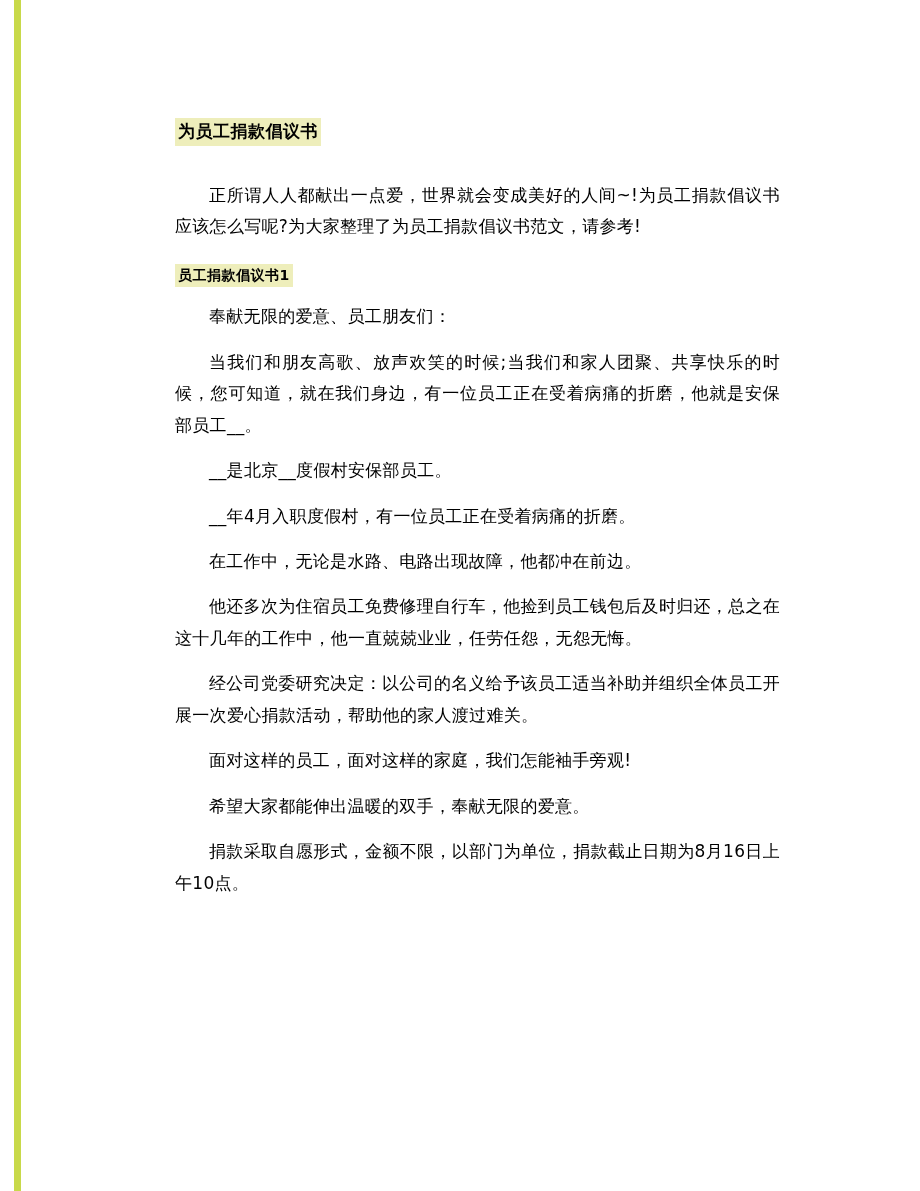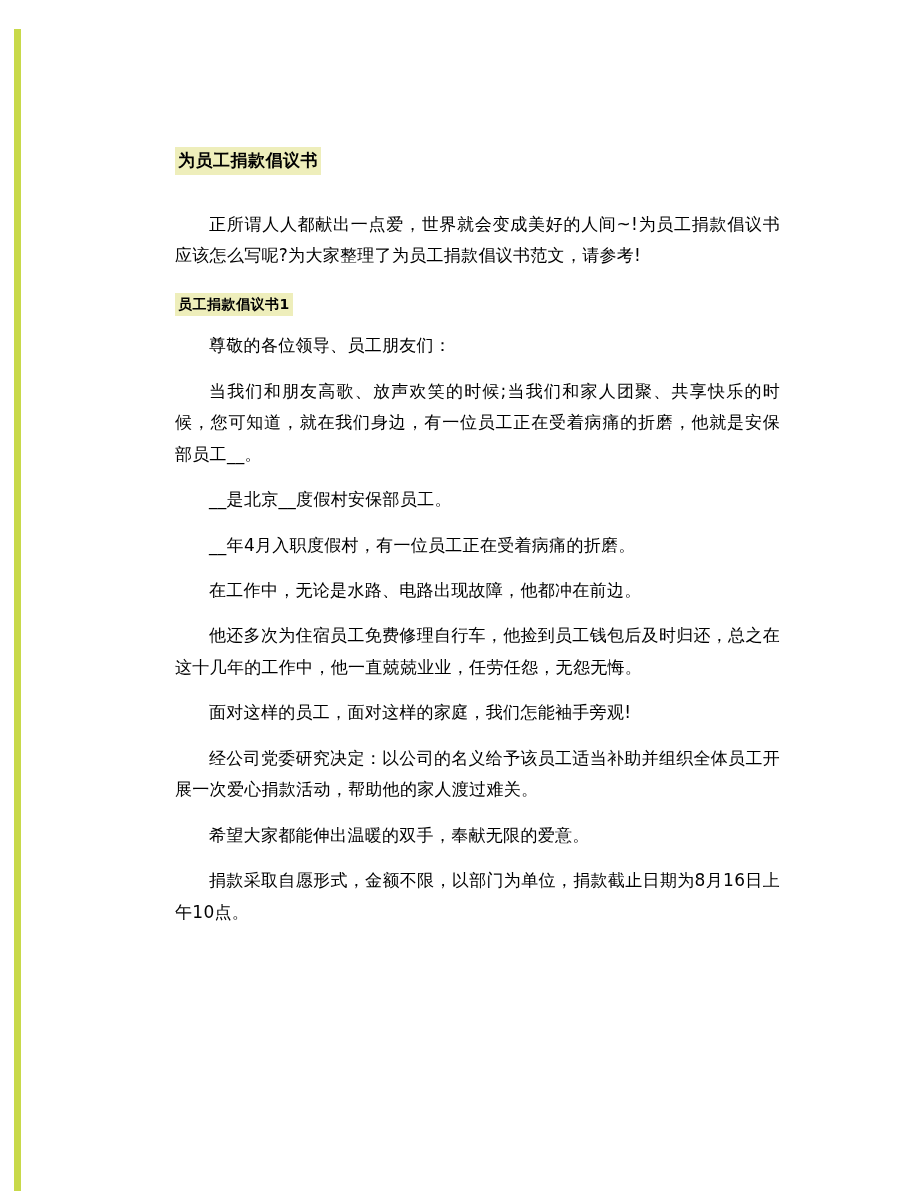--- a/index.html
+++ b/index.html
@@ -24,21 +24,20 @@
     position: absolute;
     left: 14px;
     top: 0;
     width: 7px;
     height: 1191px;
     background: #c8d94a;
   }
   .content {
     padding: 118px 140px 60px 175px;
     box-sizing: border-box;
-    margin-top: 29px;
   }
   h1.doc-title {
     font-size: 17px;
     font-weight: bold;
     line-height: 1.5;
     margin: 0 0 18px 0;
     display: inline-block;
     background: #eeeebb;
     padding: 1px 3px;
     letter-spacing: 0.5px;
@@ -79,25 +78,25 @@
     <div class="title-wrap">
       <h1 class="doc-title">为员工捐款倡议书</h1>
     </div>
 
     <p class="para">正所谓人人都献出一点爱，世界就会变成美好的人间~!为员工捐款倡议书应该怎么写呢?为大家整理了为员工捐款倡议书范文，请参考!</p>
 
     <div class="sec-wrap">
       <h2 class="sec-title">员工捐款倡议书1</h2>
     </div>
 
-    <p class="para">尊敬的各位领导、员工朋友们：</p>
+    <p class="para">奉献无限的爱意、员工朋友们：</p>
     <p class="para">当我们和朋友高歌、放声欢笑的时候;当我们和家人团聚、共享快乐的时候，您可知道，就在我们身边，有一位员工正在受着病痛的折磨，他就是安保部员工__。</p>
     <p class="para">__是北京__度假村安保部员工。</p>
     <p class="para">__年4月入职度假村，有一位员工正在受着病痛的折磨。</p>
     <p class="para">在工作中，无论是水路、电路出现故障，他都冲在前边。</p>
     <p class="para">他还多次为住宿员工免费修理自行车，他捡到员工钱包后及时归还，总之在这十几年的工作中，他一直兢兢业业，任劳任怨，无怨无悔。</p>
+    <p class="para">经公司党委研究决定：以公司的名义给予该员工适当补助并组织全体员工开展一次爱心捐款活动，帮助他的家人渡过难关。</p>
     <p class="para">面对这样的员工，面对这样的家庭，我们怎能袖手旁观!</p>
-    <p class="para">经公司党委研究决定：以公司的名义给予该员工适当补助并组织全体员工开展一次爱心捐款活动，帮助他的家人渡过难关。</p>
     <p class="para">希望大家都能伸出温暖的双手，奉献无限的爱意。</p>
     <p class="para">捐款采取自愿形式，金额不限，以部门为单位，捐款截止日期为8月16日上午10点。</p>
 
   </div>
 </div>
 
 </body></html>

